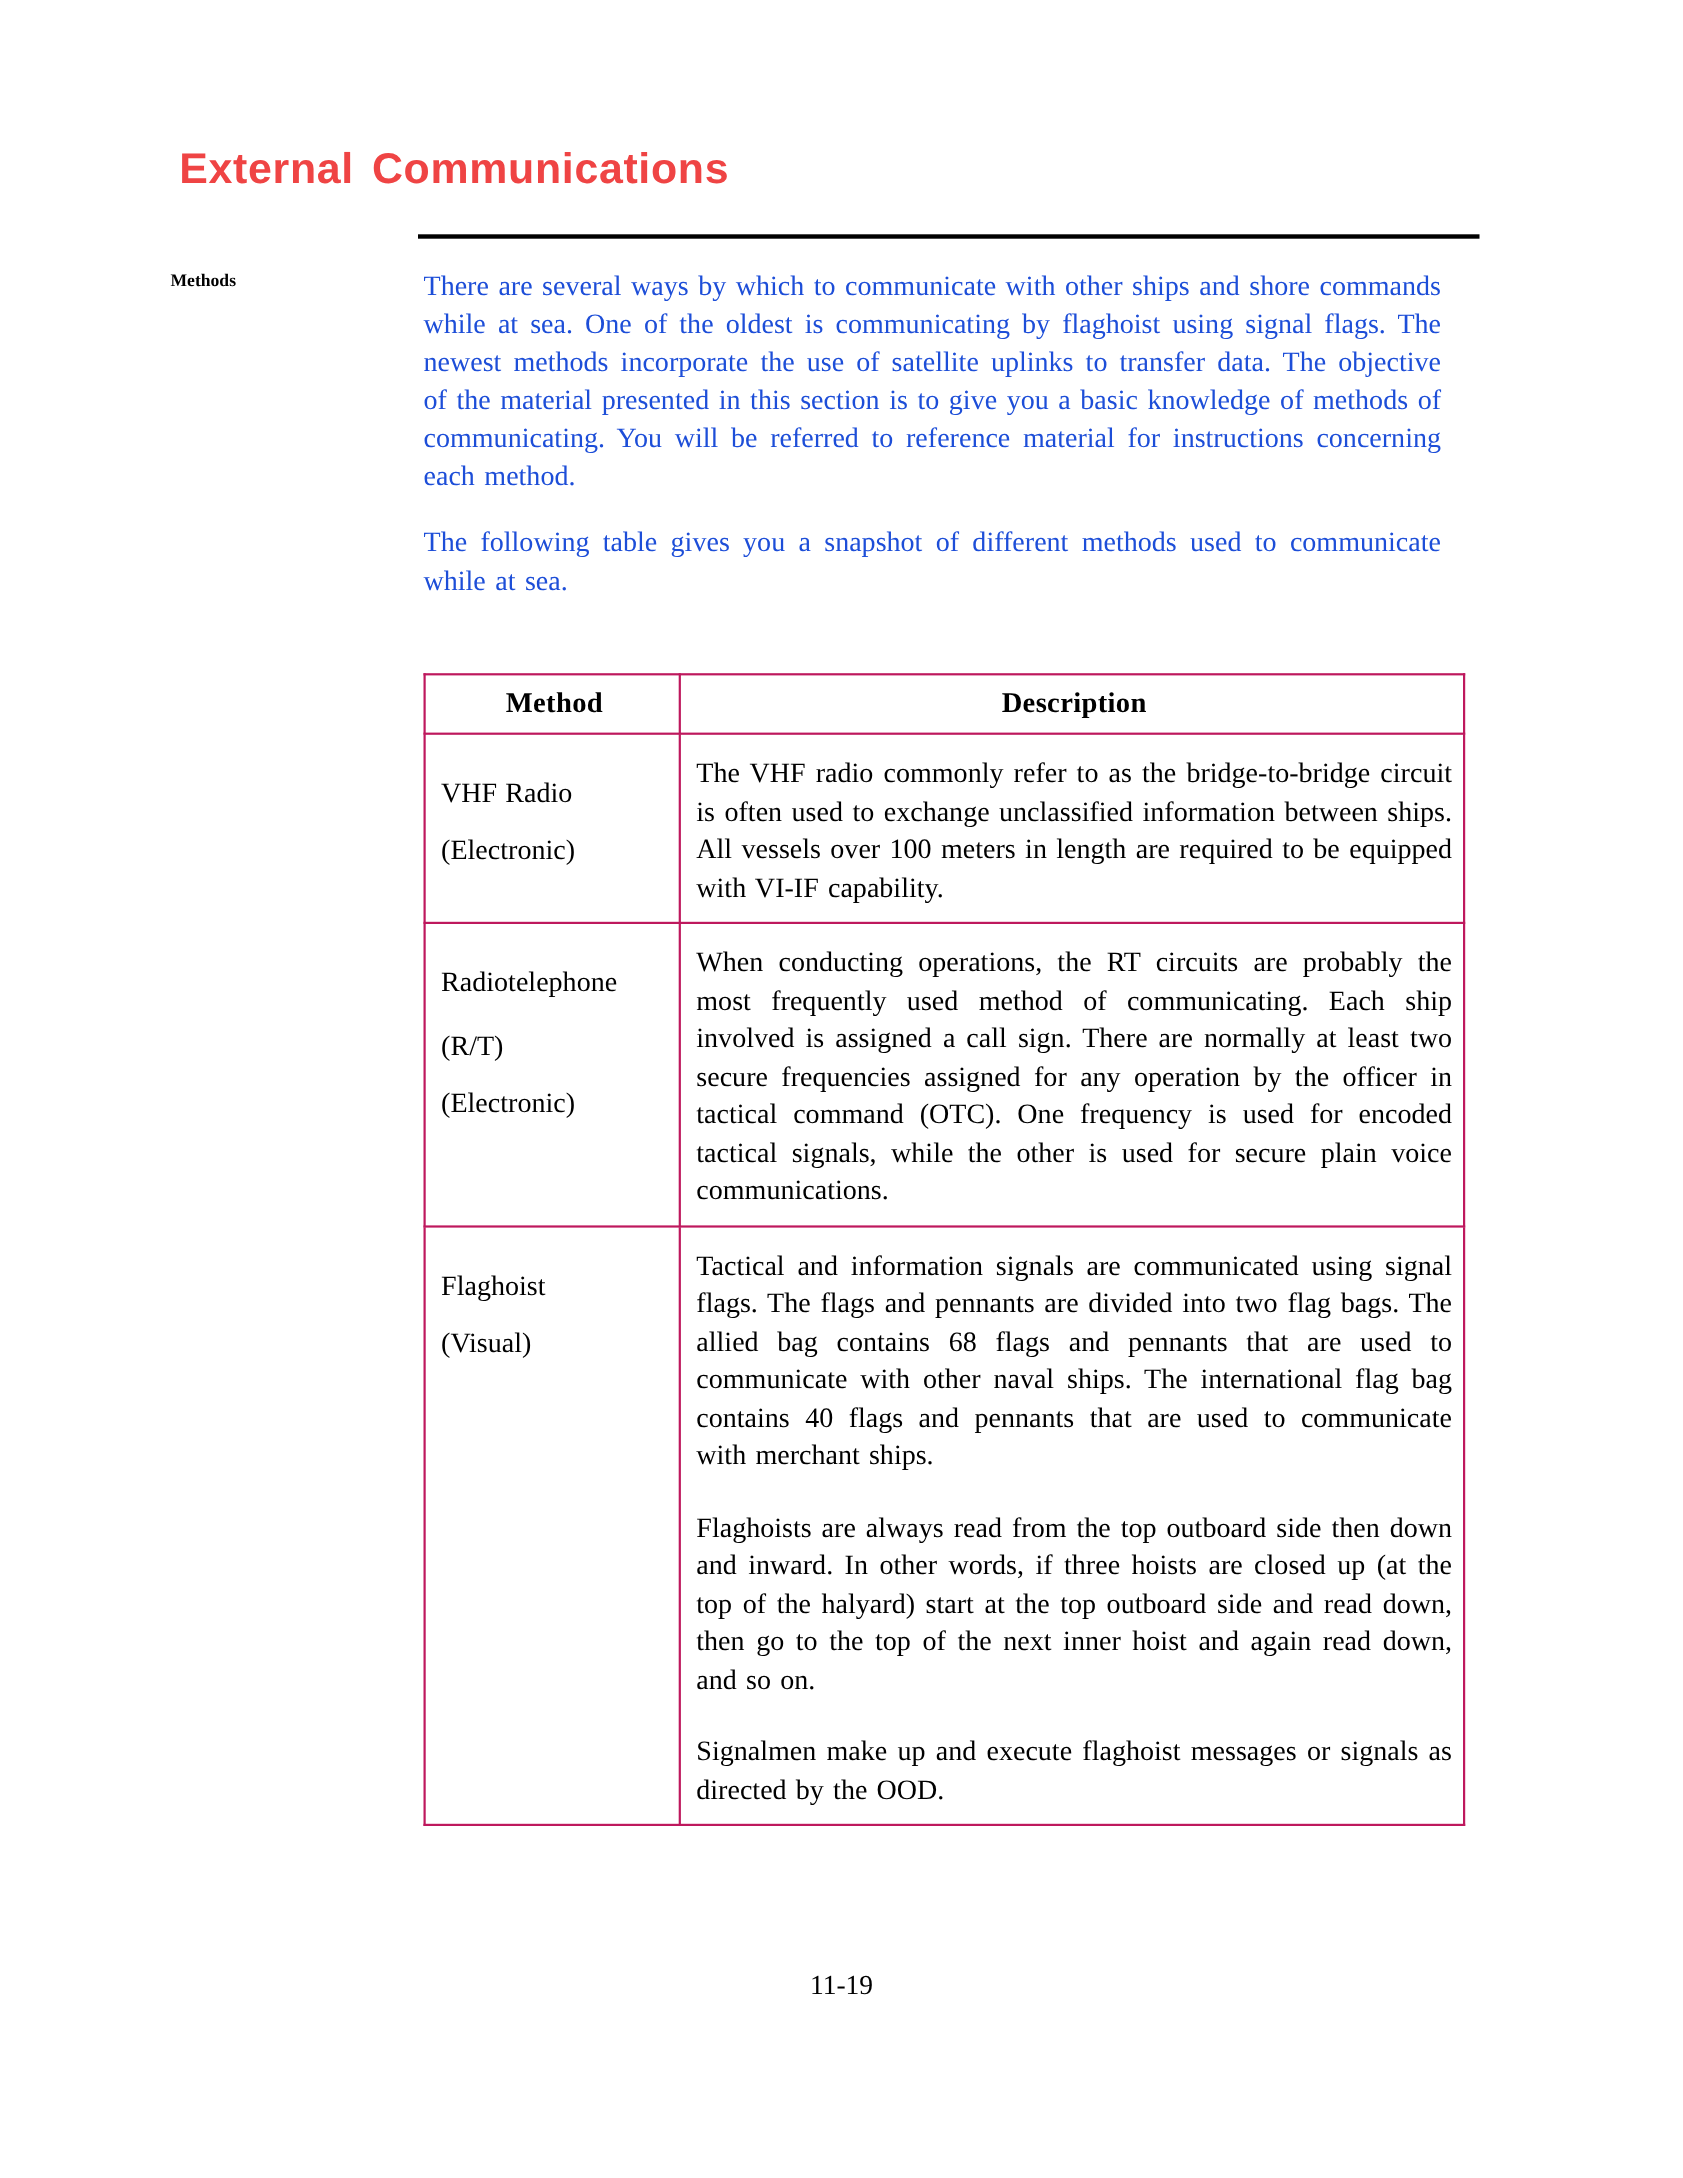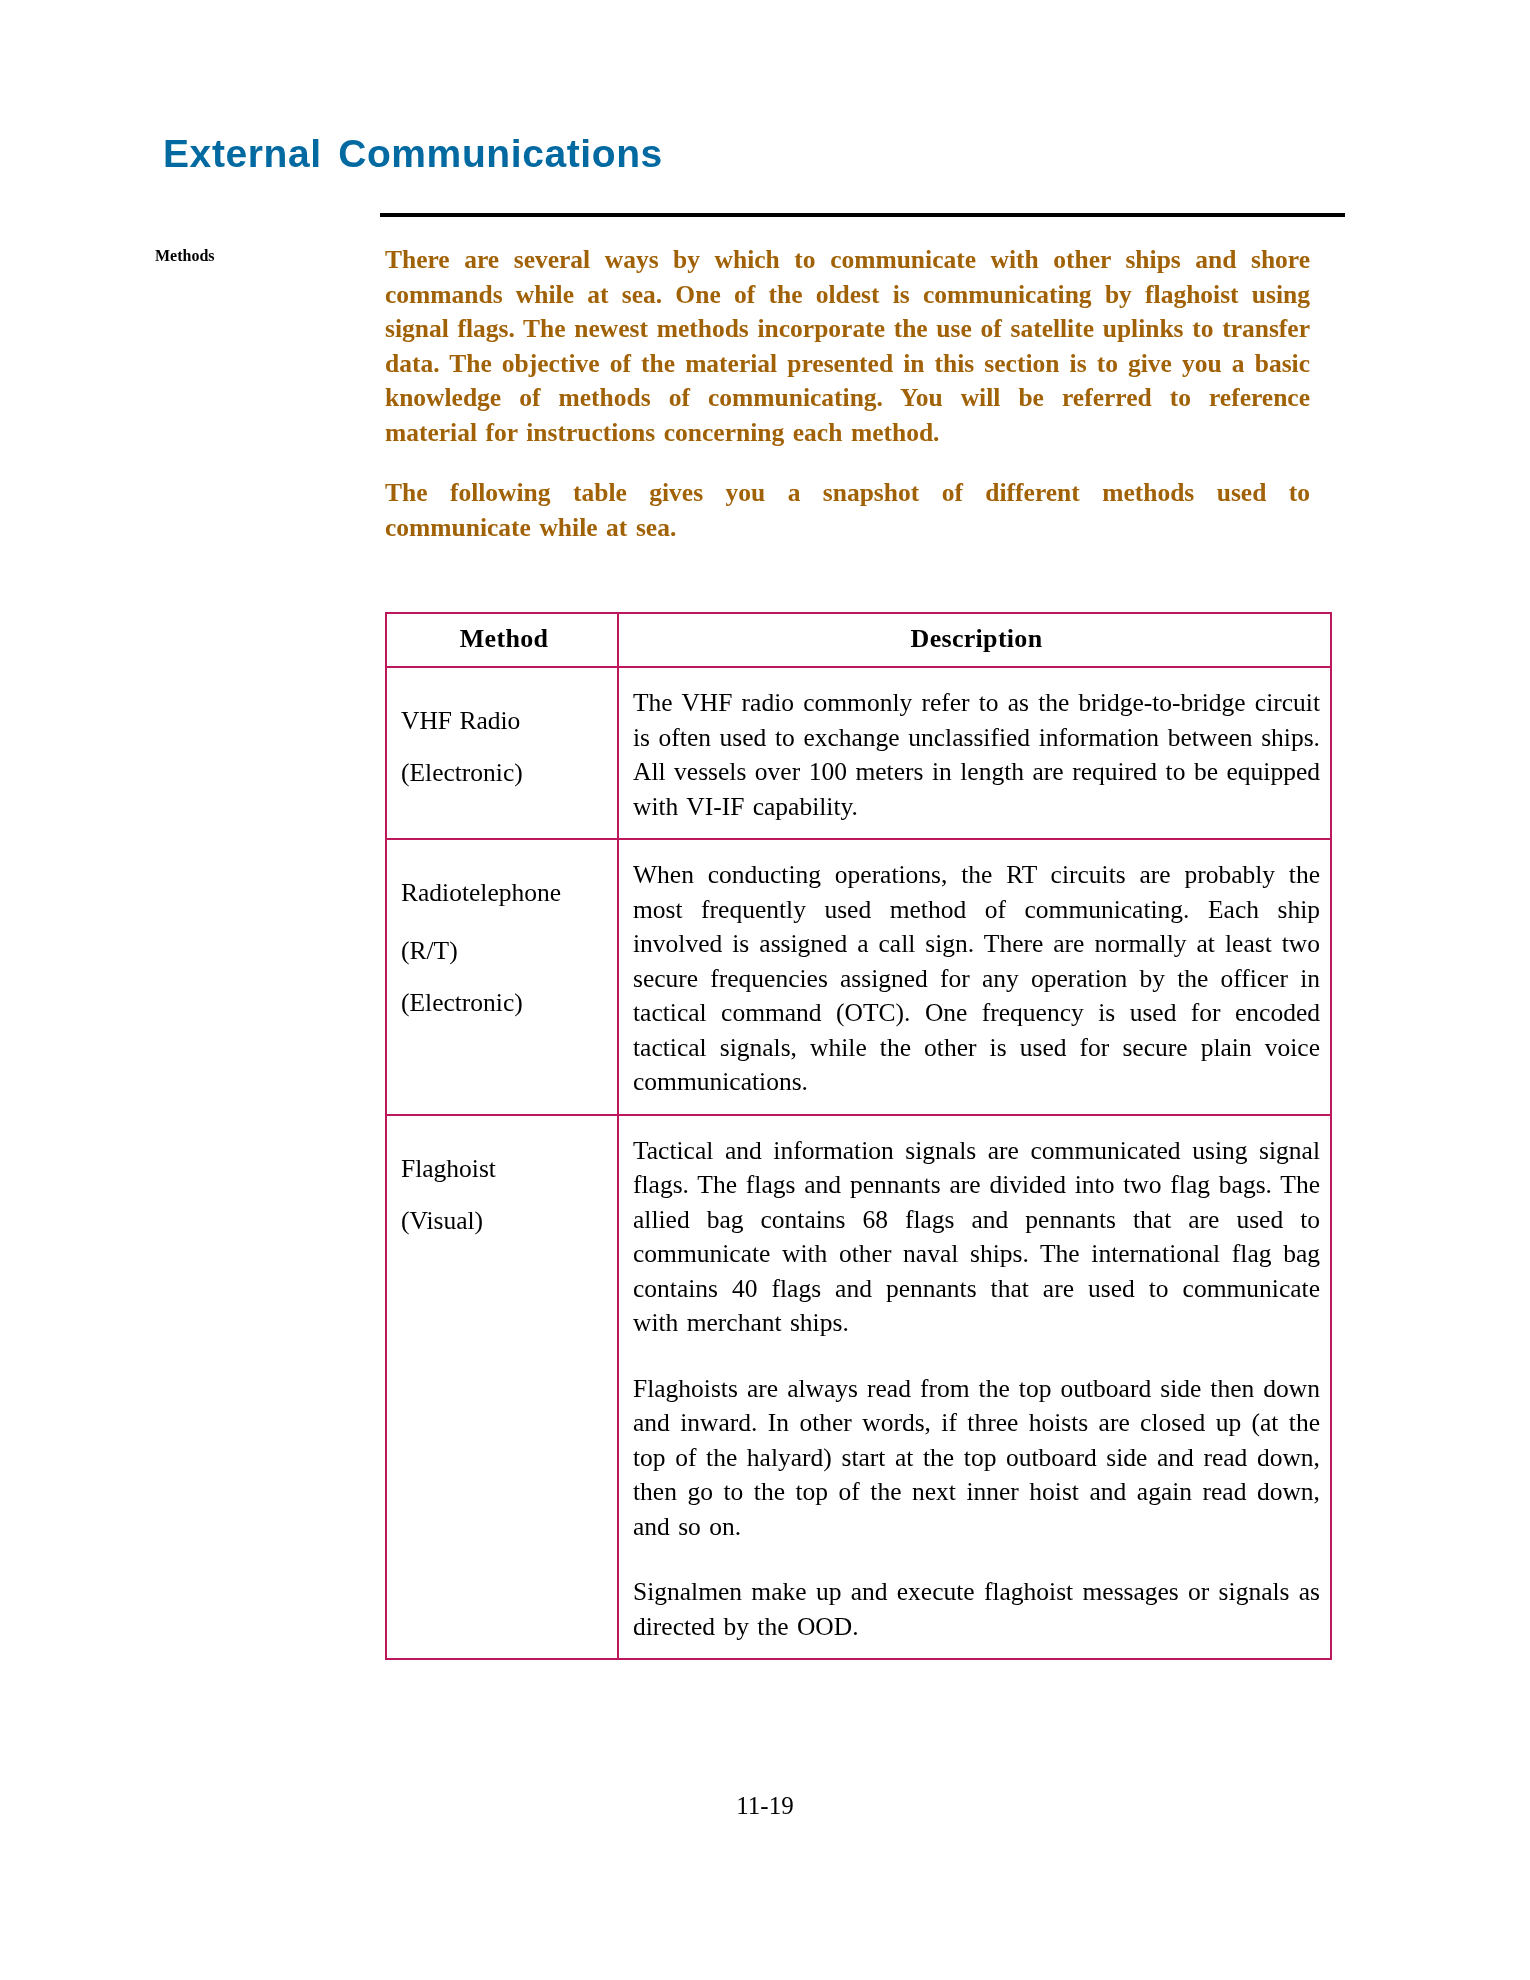--- a/index.html
+++ b/index.html
@@ -27,21 +27,21 @@
   
   .page-title {
     position: absolute;
     left: 163px;
     top: 106px;
     font-family: "Liberation Sans", "DejaVu Sans", sans-serif;
     font-weight: bold;
     font-size: 39px;
     letter-spacing: 0.6px;
     word-spacing: 5px;
-    color: #0369a1;
+    color: #ef4444;
     white-space: nowrap;
   }
 
   
   .head-rule {
     position: absolute;
     left: 380px;
     top: 213px;
     width: 965px;
     height: 4px;
@@ -65,24 +65,23 @@
     position: absolute;
     left: 385px;
     top: 243px;
     width: 925px;
   }
   .para {
     font-size: 25.5px;
     line-height: 34.5px;
     text-align: justify;
     text-justify: inter-word;
-    color: #a16207;
+    color: #1d4ed8;
     margin: 0 0 26px 0;
     word-spacing: 2.2px;
-    font-weight: bold;
   }
   .para.last {
     margin-bottom: 0;
   }
 
   
   .methods-table-wrap {
     position: absolute;
     left: 385px;
     top: 612px;

